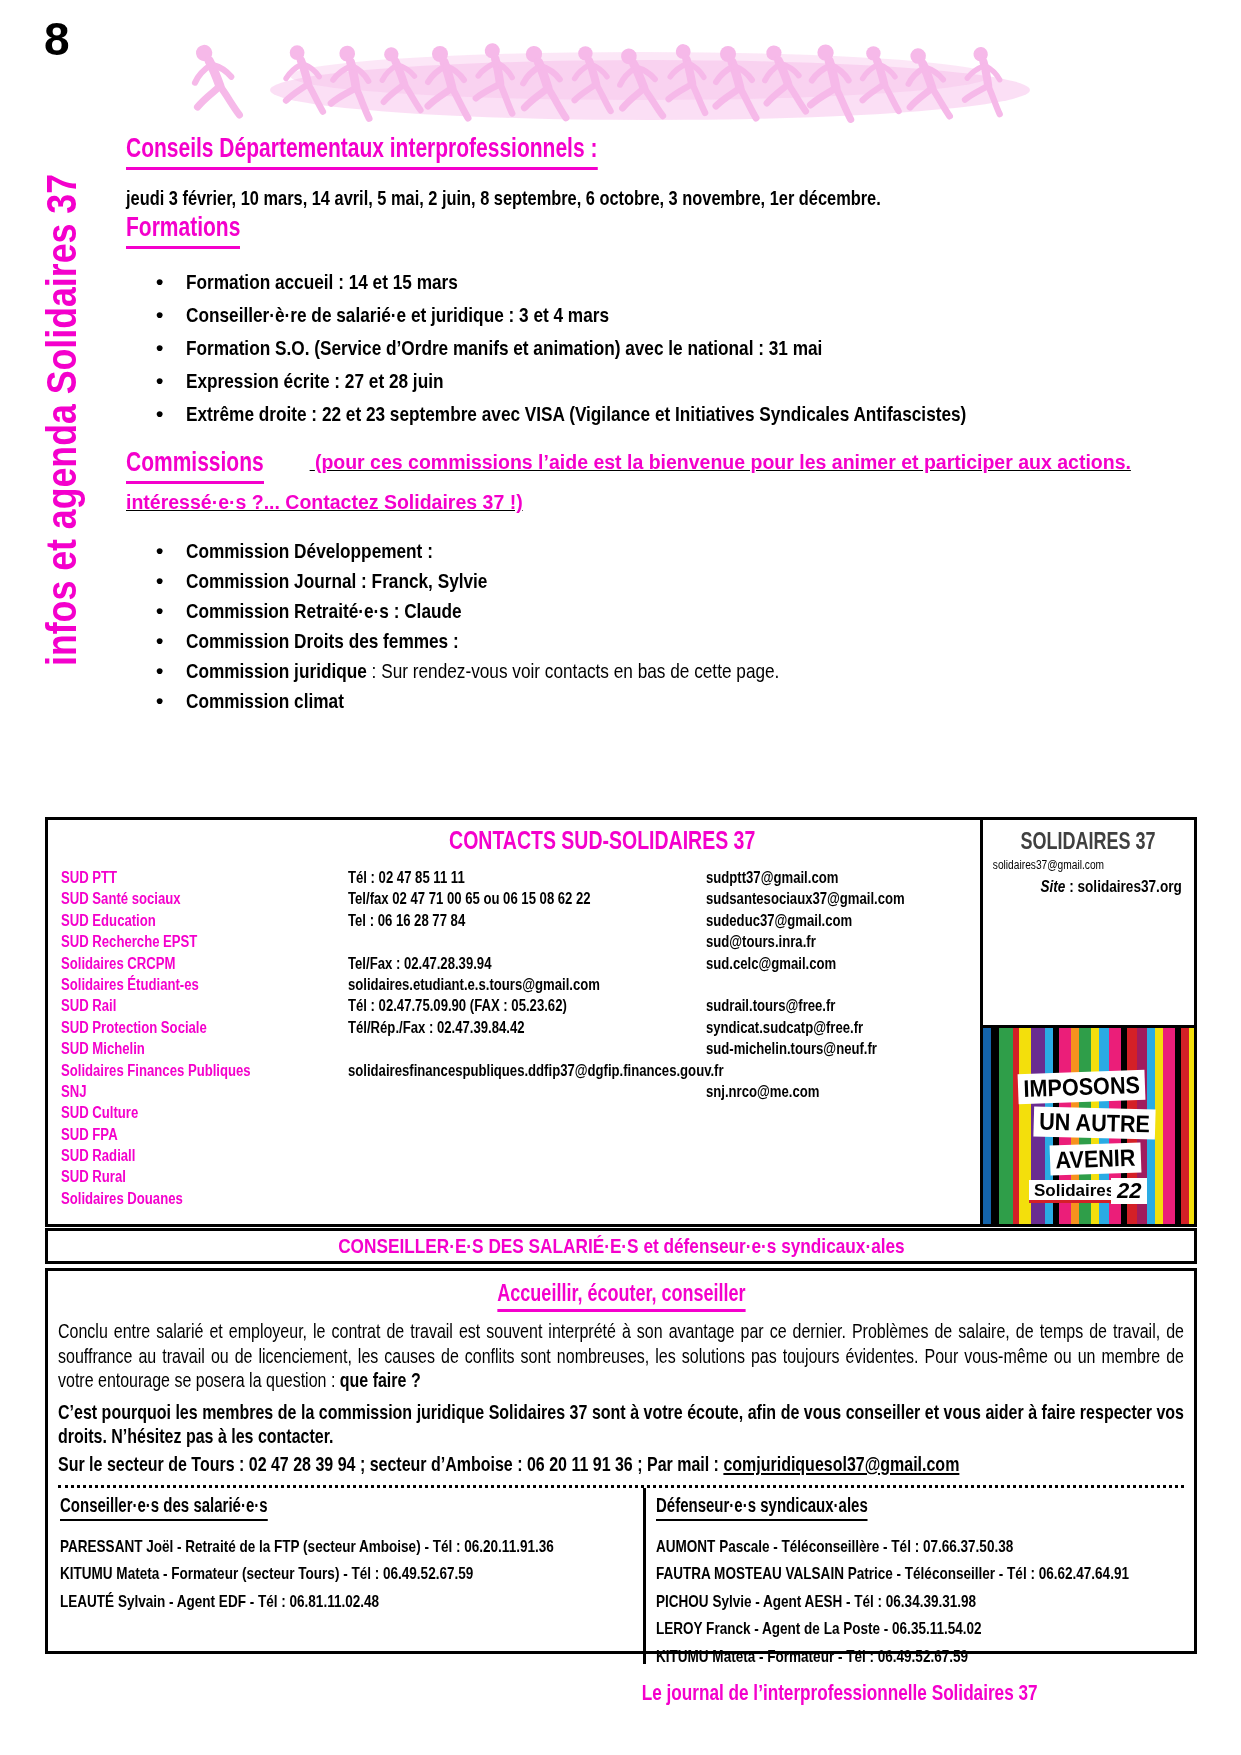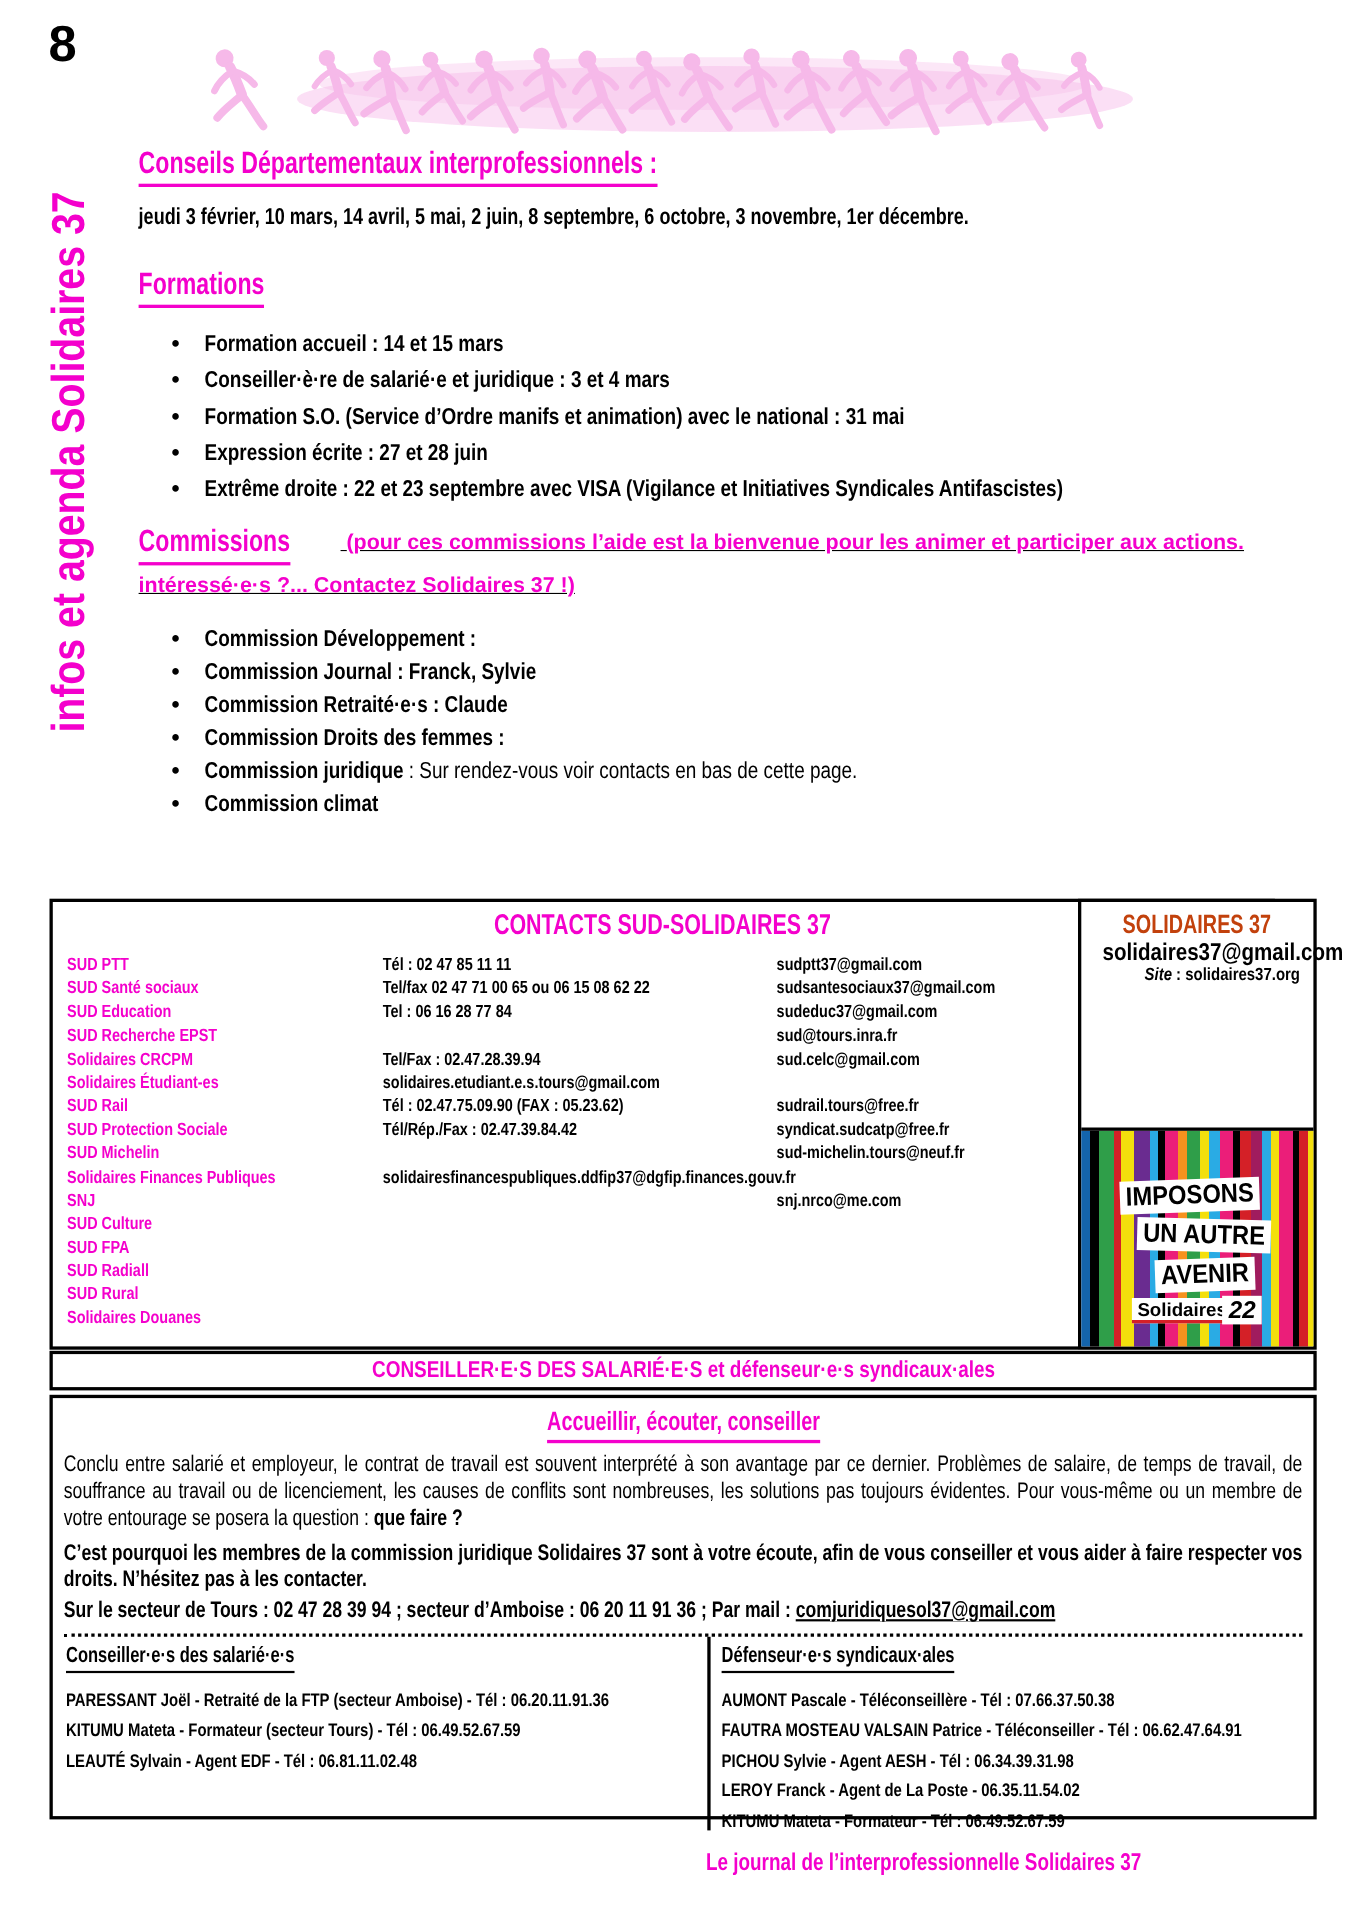--- a/index.html
+++ b/index.html
@@ -21,42 +21,42 @@
   .side-title{
     position:absolute;left:-264px;top:392px;width:660px;height:56px;
     transform:rotate(-90deg) scaleX(0.85);transform-origin:center center;
     font-size:42px;font-weight:bold;color:#f400cc;white-space:nowrap;text-align:center;
   }
 
   .main{position:absolute;left:126px;top:132px;width:1080px;}
   .h-underline{border-bottom:3px solid #f400cc;padding-bottom:3px;}
   .h1{font-size:28px;}
   .dates{margin-top:16px;font-size:21px;font-weight:bold;}
-  .h2{margin-top:32px;font-size:28px;}
+  .h2{margin-top:1px;font-size:28px;}
   ul.blist{list-style:none;margin:16px 0 0 0;padding:0 0 0 24px;}
   ul.blist li{position:relative;padding-left:36px;font-size:21px;font-weight:bold;line-height:33px;}
   ul.blist li::before{content:"•";position:absolute;left:6px;top:0;font-size:21px;}
   ul.blist.tight li{line-height:30px;}
   .comm-line{margin-top:14px;font-size:19px;text-decoration:underline;}
   .comm-note{color:#f400cc;font-weight:bold;font-size:19.5px;line-height:36px;}
   .norm{font-weight:normal;}
 
   .box{position:absolute;border:3px solid #000;box-sizing:border-box;background:#fff;}
   .contacts-box{left:45px;top:817px;width:1114px;height:410px;}
   .contacts-title{text-align:center;margin-top:5px;font-size:26px;color:#f400cc;}
   .crows{margin-top:11px;}
   .crow{position:relative;height:21.4px;font-size:16px;font-weight:bold;line-height:21.4px;}
   .crow .n{position:absolute;left:13px;color:#f400cc;}
   .crow .t{position:absolute;left:300px;}
   .crow .e{position:absolute;left:658px;}
 
   .sol-box{left:980px;top:817px;width:217px;height:410px;}
-  .sol-title{text-align:center;margin-top:7px;font-size:24px;color:#c2410c;}
+  .sol-title{text-align:center;margin-top:7px;font-size:24px;color:#404040;}
   .sol-lines{margin-top:6px;text-align:center;font-size:16px;font-weight:bold;line-height:20.5px;}
-  .sol-mail{display:block;text-align:center;font-size:22px;font-weight:bold;text-decoration:underline;line-height:21px;}
+  .sol-mail{display:block;font-size:12px;font-weight:normal;text-decoration:underline;line-height:21px;}
   .sol-site{text-align:right;font-size:16px;font-weight:bold;line-height:21px;}
   .sol-site .it{font-style:italic;}
   .poster{position:absolute;left:0;bottom:0;width:211px;height:196px;border-top:3px solid #000;
     background:linear-gradient(90deg,
       #1464ac 0 8px,#000 8px 16px,#2f9e49 16px 30px,#d42027 30px 36px,#f3df0c 36px 48px,
       #6a2c90 48px 62px,#2aabe4 62px 70px,#000 70px 76px,#eb1e79 76px 88px,#f6921e 88px 96px,
       #2f9e49 96px 108px,#f3df0c 108px 116px,#2aabe4 116px 126px,#eb1e79 126px 138px,#000 138px 144px,
       #d42027 144px 154px,#a01c5e 154px 164px,#2aabe4 164px 172px,#f3df0c 172px 180px,#eb1e79 180px 192px,
       #000 192px 198px,#d42027 198px 206px,#f3df0c 206px 211px);}
   .plabel{position:absolute;background:#fff;color:#000;font-weight:bold;padding:0 6px;font-size:24px;line-height:30px;white-space:nowrap;}

